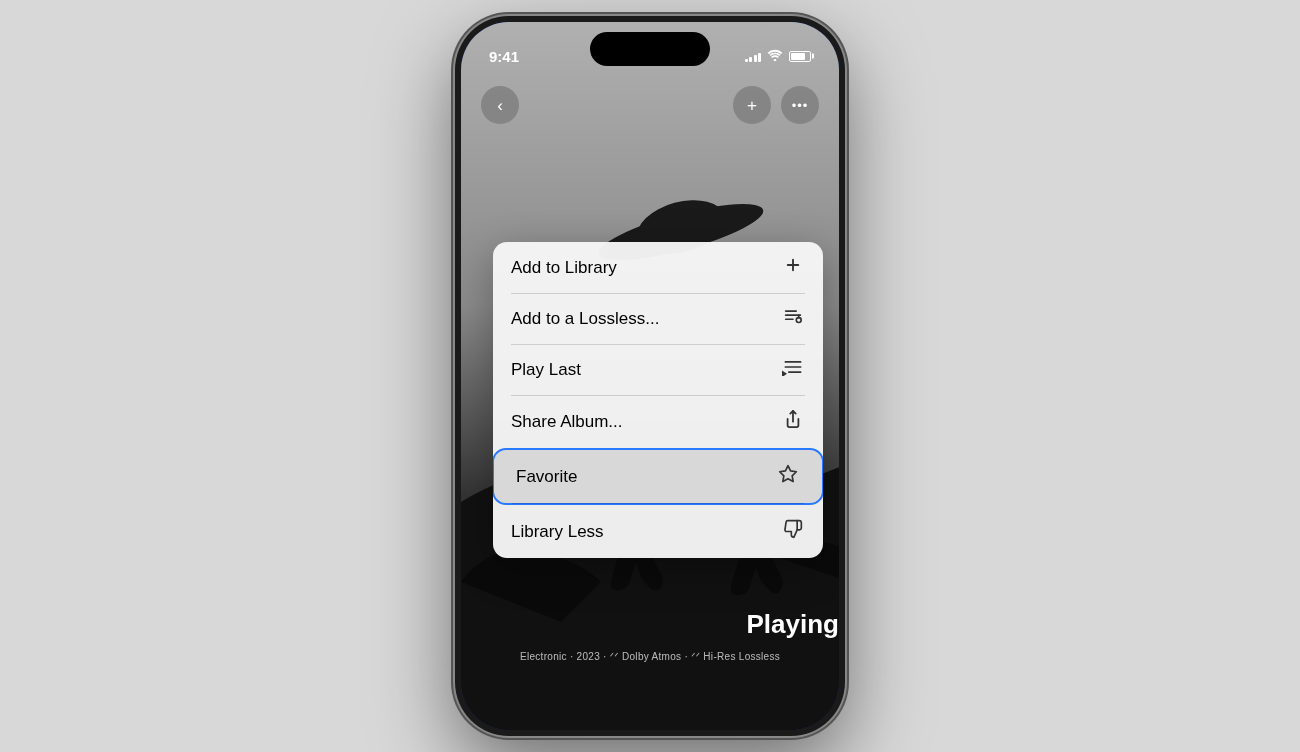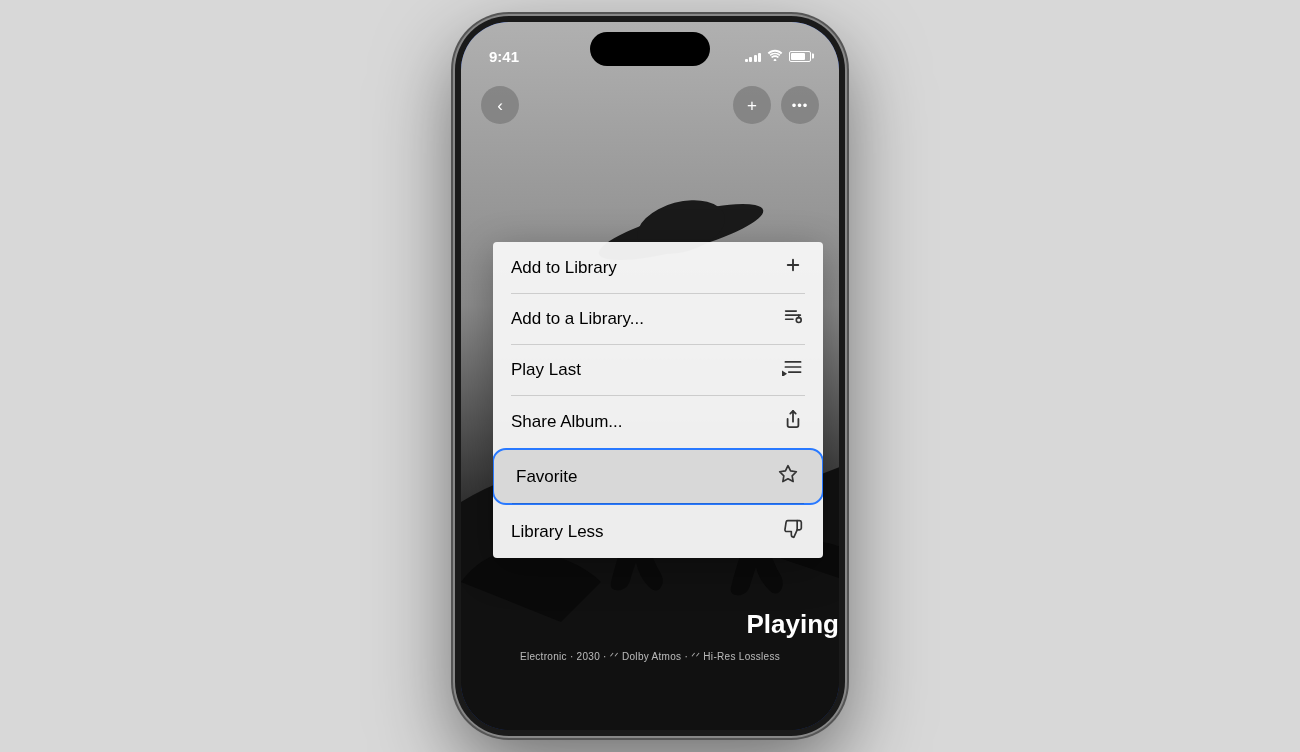--- a/index.html
+++ b/index.html
@@ -200,21 +200,21 @@
       letter-spacing: 0.3px;
     }
 
     
     .context-menu {
       position: absolute;
       top: 220px;
       right: 16px;
       width: 330px;
       background: rgba(245,245,245,0.97);
-      border-radius: 4px;
+      border-radius: 14px;
       overflow: hidden;
       z-index: 100;
       box-shadow: 0 10px 40px rgba(0,0,0,0.3);
     }
 
     .menu-item {
       display: flex;
       align-items: center;
       justify-content: space-between;
       padding: 14px 18px;
@@ -363,37 +363,37 @@
             <span class="action-btn-icon" style="font-size:13px;letter-spacing:1px;">•••</span>
           </div>
         </div>
       </div>
 
       <div class="playing-label">
         <span class="playing-label-text">Playing</span>
       </div>
 
       <div class="meta-bar">
-        <span class="meta-text">Electronic · 2030 · ᐟᐟ Dolby Atmos · ᐟᐟ Hi-Res Lossless</span>
+        <span class="meta-text">Electronic · 2023 · ᐟᐟ Dolby Atmos · ᐟᐟ Hi-Res Lossless</span>
       </div>
 
       <div class="context-menu">
 
         <div class="menu-item">
           <span class="menu-item-label">Add to Library</span>
           <span class="menu-item-icon">
             <svg width="18" height="18" viewBox="0 0 24 24" fill="none" stroke="#333" stroke-width="2.5" stroke-linecap="round">
               <line x1="12" y1="5" x2="12" y2="19"></line>
               <line x1="5" y1="12" x2="19" y2="12"></line>
             </svg>
           </span>
         </div>
 
         <div class="menu-item">
-          <span class="menu-item-label">Add to a Library...</span>
+          <span class="menu-item-label">Add to a Lossless...</span>
           <span class="menu-item-icon">
             <svg width="20" height="18" viewBox="0 0 24 22" fill="none" stroke="#333" stroke-width="2" stroke-linecap="round">
               <line x1="3" y1="5" x2="16" y2="5"></line>
               <line x1="3" y1="10" x2="16" y2="10"></line>
               <line x1="3" y1="15" x2="12" y2="15"></line>
               <circle cx="19" cy="16" r="3"></circle>
               <line x1="19" y1="13" x2="19" y2="10"></line>
               <line x1="17" y1="10" x2="21" y2="10"></line>
             </svg>
           </span>

